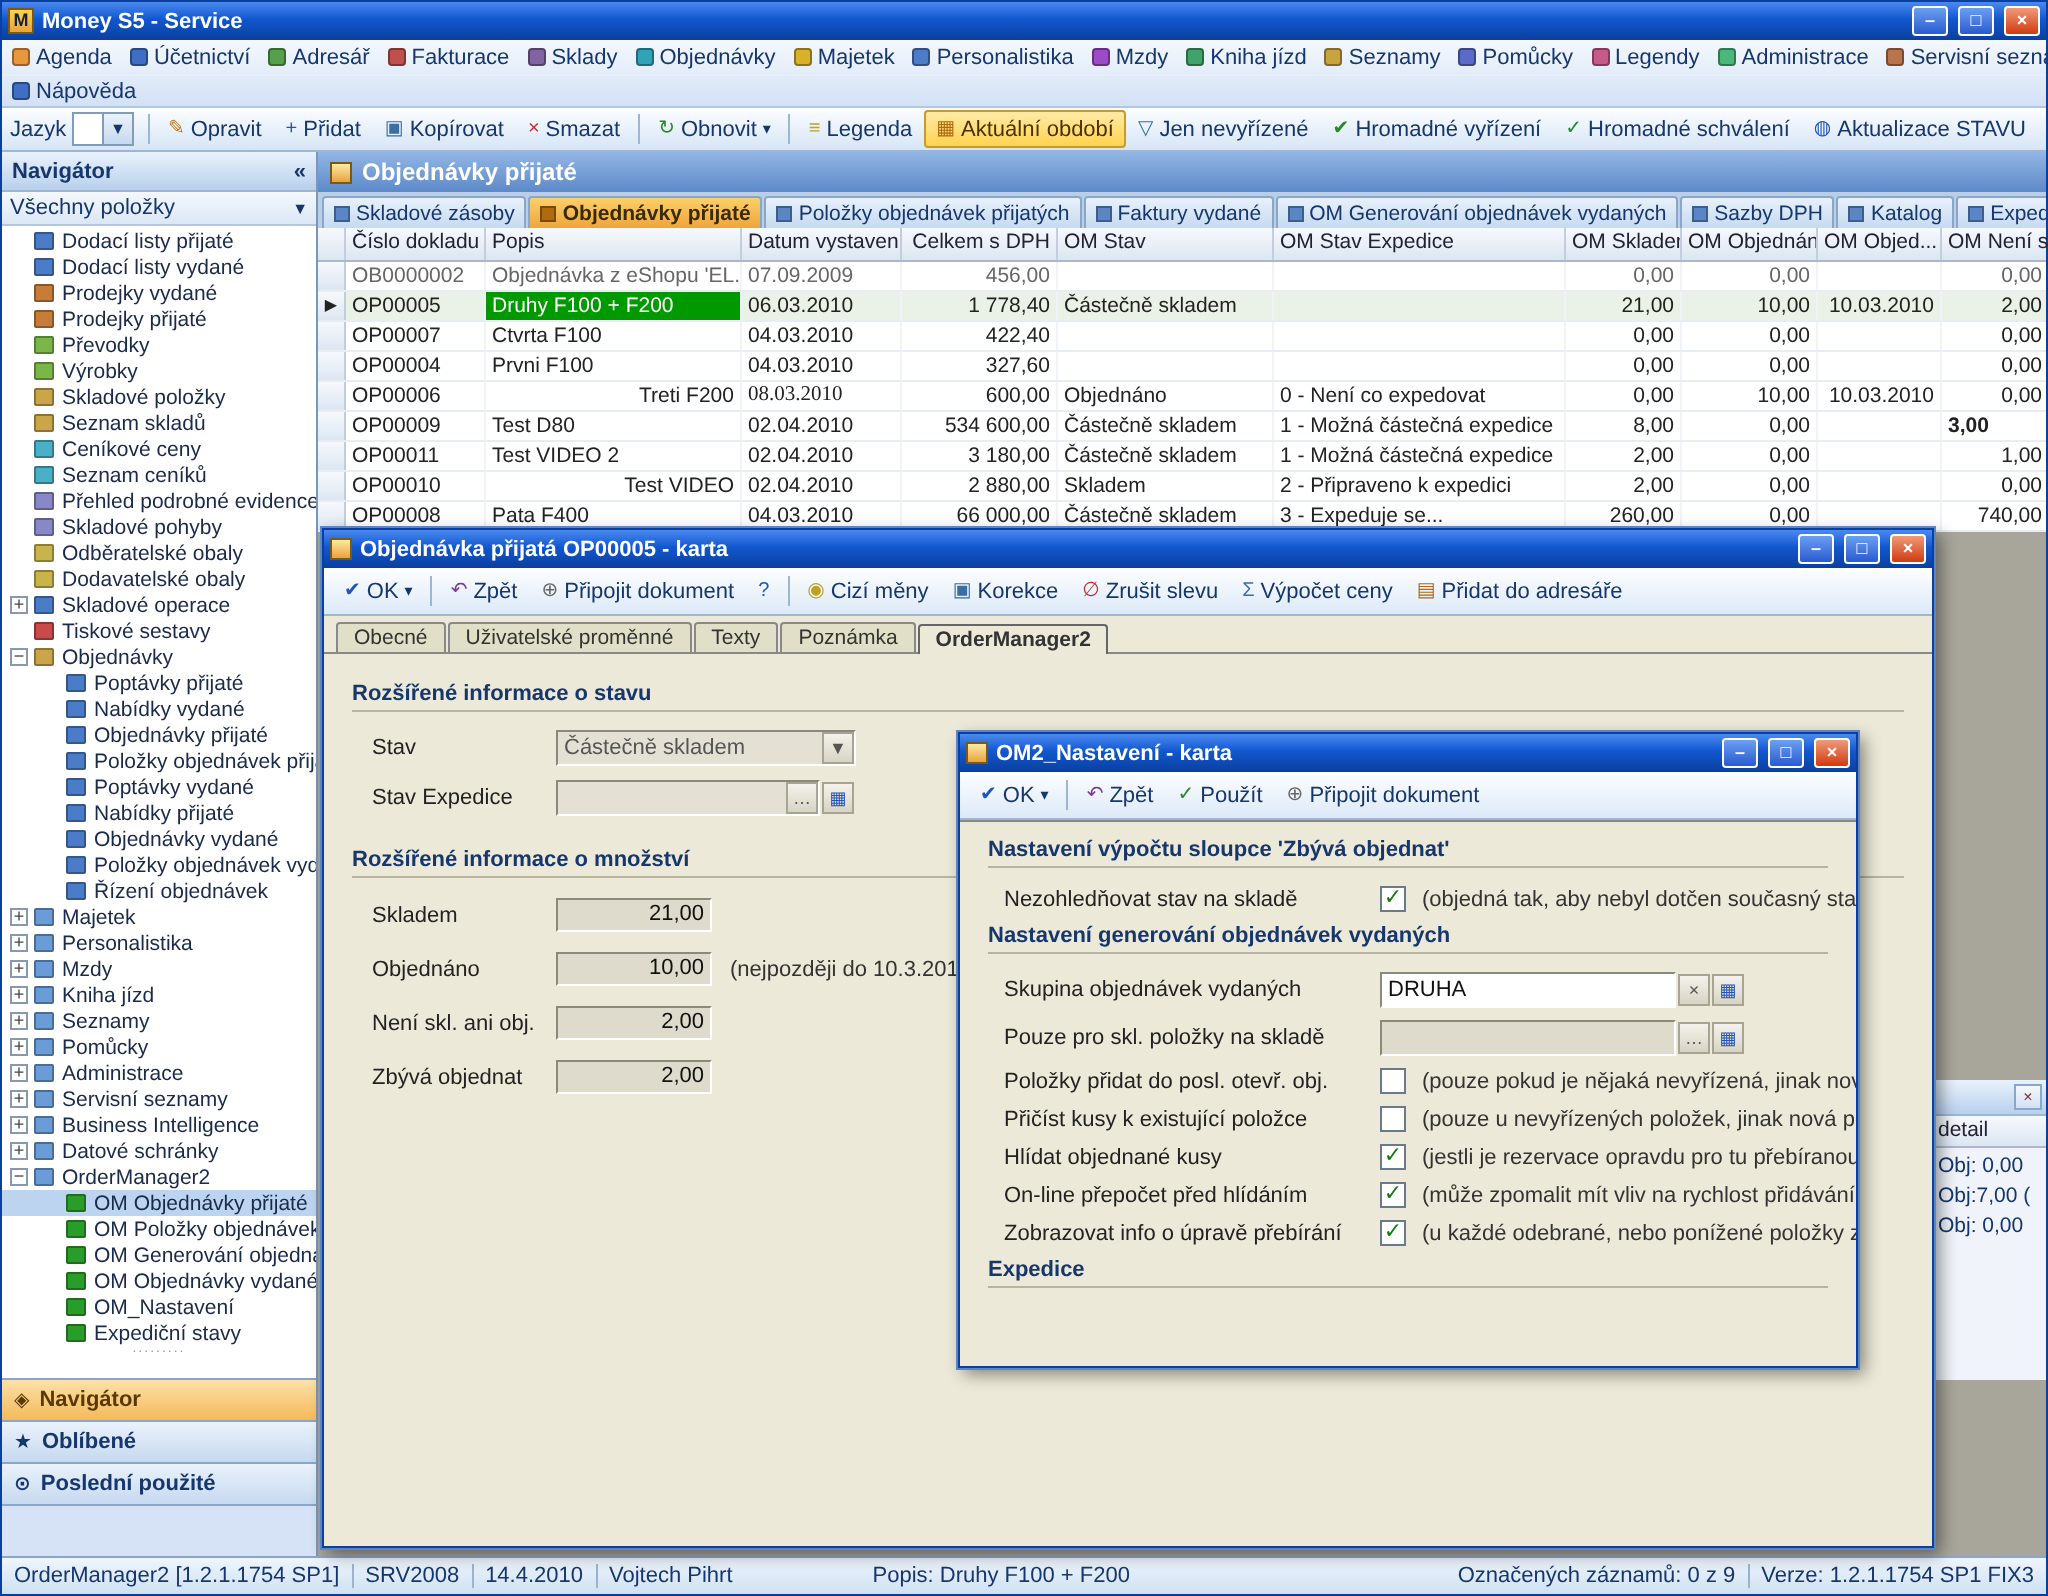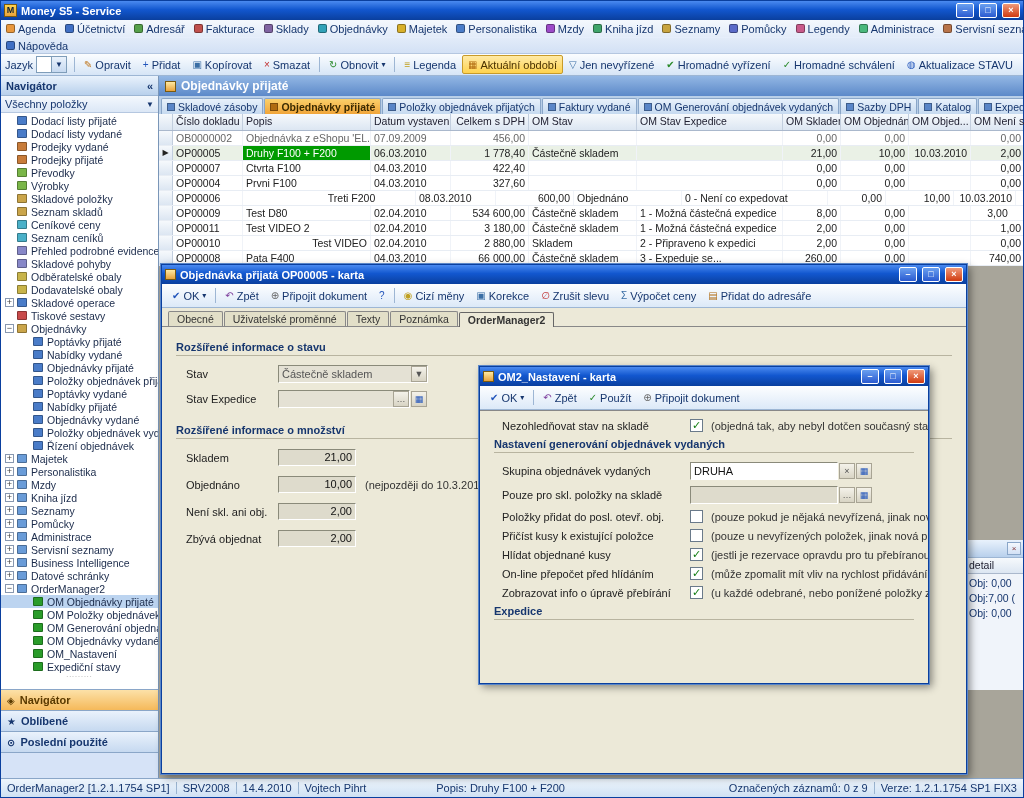--- a/index.html
+++ b/index.html
@@ -600,42 +600,42 @@
               <div class="gc" style="width: 108px; text-align: left;"></div>
               <div class="gc" style="width: 146px; text-align: left;"></div>
               <div class="gc" style="width: 58px; text-align: right;">0,00</div>
               <div class="gc" style="width: 68px; text-align: right;">0,00</div>
               <div class="gc" style="width: 62px; text-align: right;"></div>
               <div class="gc" style="width: 54px; text-align: right;">0,00</div>
             </div>
             <div class="grow">
               <div class="gsel"></div>
               <div class="gc" style="width: 70px; text-align: left;">OP00006</div>
-              <div class="gc" style="width: 128px; text-align: center; margin-left: 45px;">Treti F200</div>
-              <div class="gc" style="width: 80px; text-align: left;">08.03.2010</div>
+              <div class="gc" style="width: 128px; text-align: right;">Treti F200</div>
+              <div class="gc" style="width: 80px; text-align: left; font-family: Liberation Serif, serif;">08.03.2010</div>
               <div class="gc" style="width: 78px; text-align: right;">600,00</div>
               <div class="gc" style="width: 108px; text-align: left;">Objednáno</div>
               <div class="gc" style="width: 146px; text-align: left;">0 - Není co expedovat</div>
               <div class="gc" style="width: 58px; text-align: right;">0,00</div>
               <div class="gc" style="width: 68px; text-align: right;">10,00</div>
               <div class="gc" style="width: 62px; text-align: right;">10.03.2010</div>
               <div class="gc" style="width: 54px; text-align: right;">0,00</div>
             </div>
             <div class="grow">
               <div class="gsel"></div>
               <div class="gc" style="width: 70px; text-align: left;">OP00009</div>
               <div class="gc" style="width: 128px; text-align: left;">Test D80</div>
               <div class="gc" style="width: 80px; text-align: left;">02.04.2010</div>
               <div class="gc" style="width: 78px; text-align: right;">534 600,00</div>
               <div class="gc" style="width: 108px; text-align: left;">Částečně skladem</div>
               <div class="gc" style="width: 146px; text-align: left;">1 - Možná částečná expedice</div>
               <div class="gc" style="width: 58px; text-align: right;">8,00</div>
               <div class="gc" style="width: 68px; text-align: right;">0,00</div>
               <div class="gc" style="width: 62px; text-align: right;"></div>
-              <div class="gc" style="width: 54px; text-align: center;">3,00</div>
+              <div class="gc" style="width: 54px; text-align: left; font-weight: bold;">3,00</div>
             </div>
             <div class="grow">
               <div class="gsel"></div>
               <div class="gc" style="width: 70px; text-align: left;">OP00011</div>
               <div class="gc" style="width: 128px; text-align: left;">Test VIDEO 2</div>
               <div class="gc" style="width: 80px; text-align: left;">02.04.2010</div>
               <div class="gc" style="width: 78px; text-align: right;">3 180,00</div>
               <div class="gc" style="width: 108px; text-align: left;">Částečně skladem</div>
               <div class="gc" style="width: 146px; text-align: left;">1 - Možná částečná expedice</div>
               <div class="gc" style="width: 58px; text-align: right;">2,00</div>
@@ -803,20 +803,21 @@
             <div class="tbtn">
               <span class="ticon" style="color: rgb(42, 138, 42);">✓</span>
               <span>Použít</span>
             </div>
             <div class="tbtn">
               <span class="ticon" style="color: rgb(102, 102, 102);">⊕</span>
               <span>Připojit dokument</span>
             </div>
           </div>
         <div class="dbody" style="padding-top:2px">
+            <div class="sechead">Nastavení výpočtu sloupce 'Zbývá objednat'</div>
             <div class="srow">
               <span class="slabel">Nezohledňovat stav na skladě</span>
               <span class="cb">✓</span>
               <span class="snote">(objedná tak, aby nebyl dotčen současný stav na skladě)</span>
             </div>
             <div class="sechead">Nastavení generování objednávek vydaných</div>
             <div class="srow">
               <span class="slabel">Skupina objednávek vydaných</span>
               <span class="sfield">DRUHA</span>
               <span class="sbtn">×</span>

